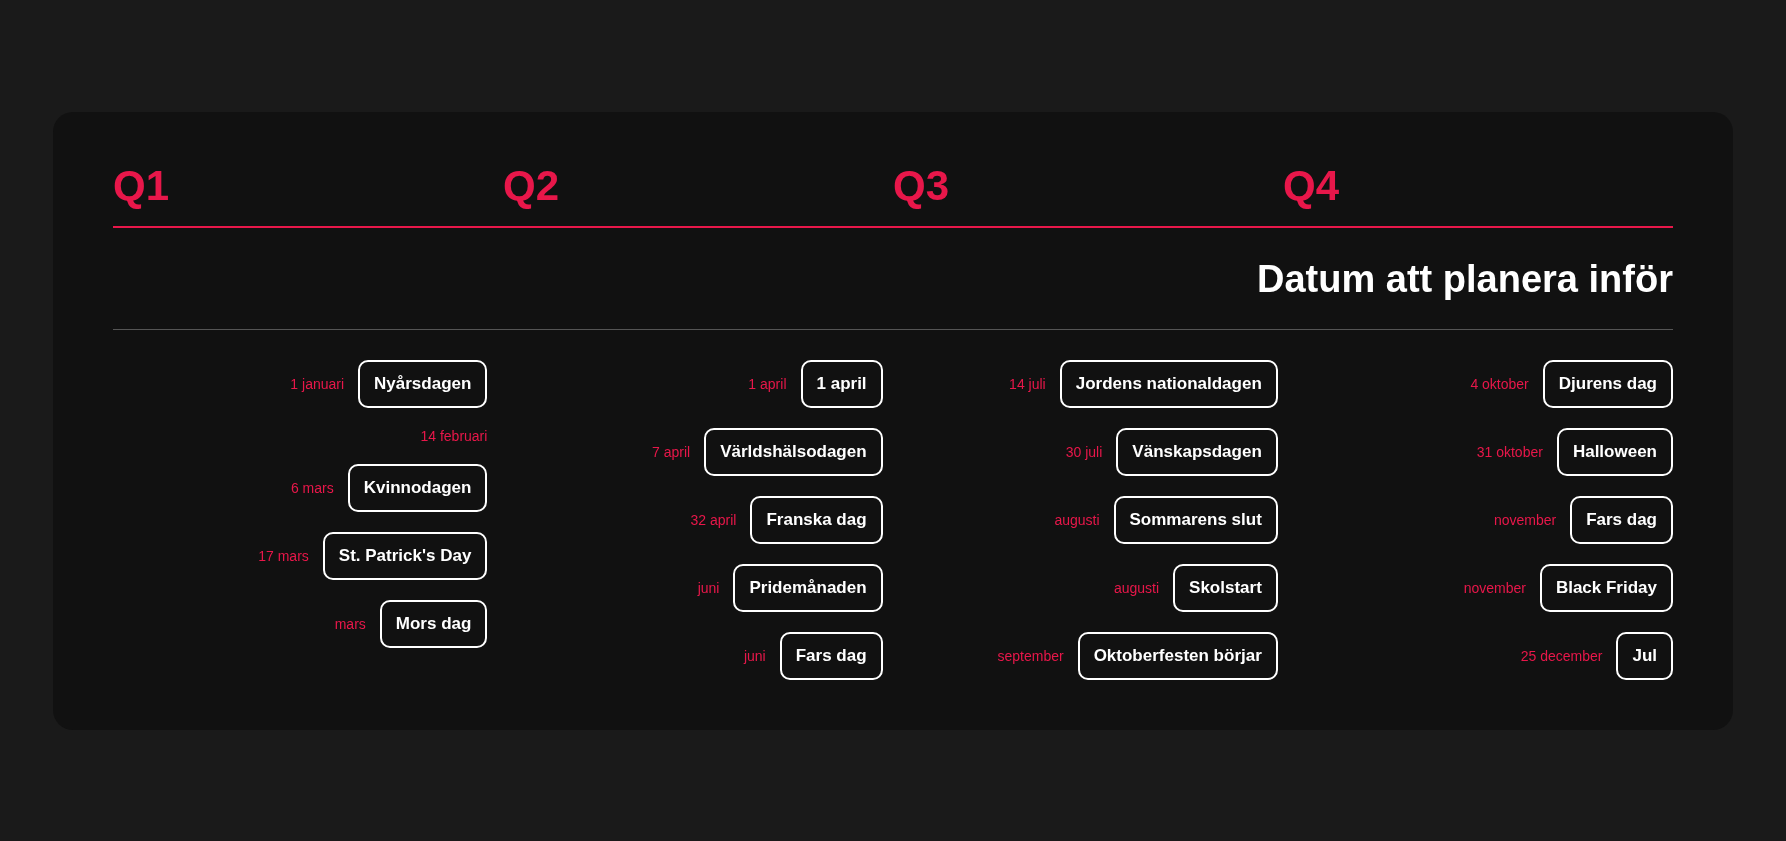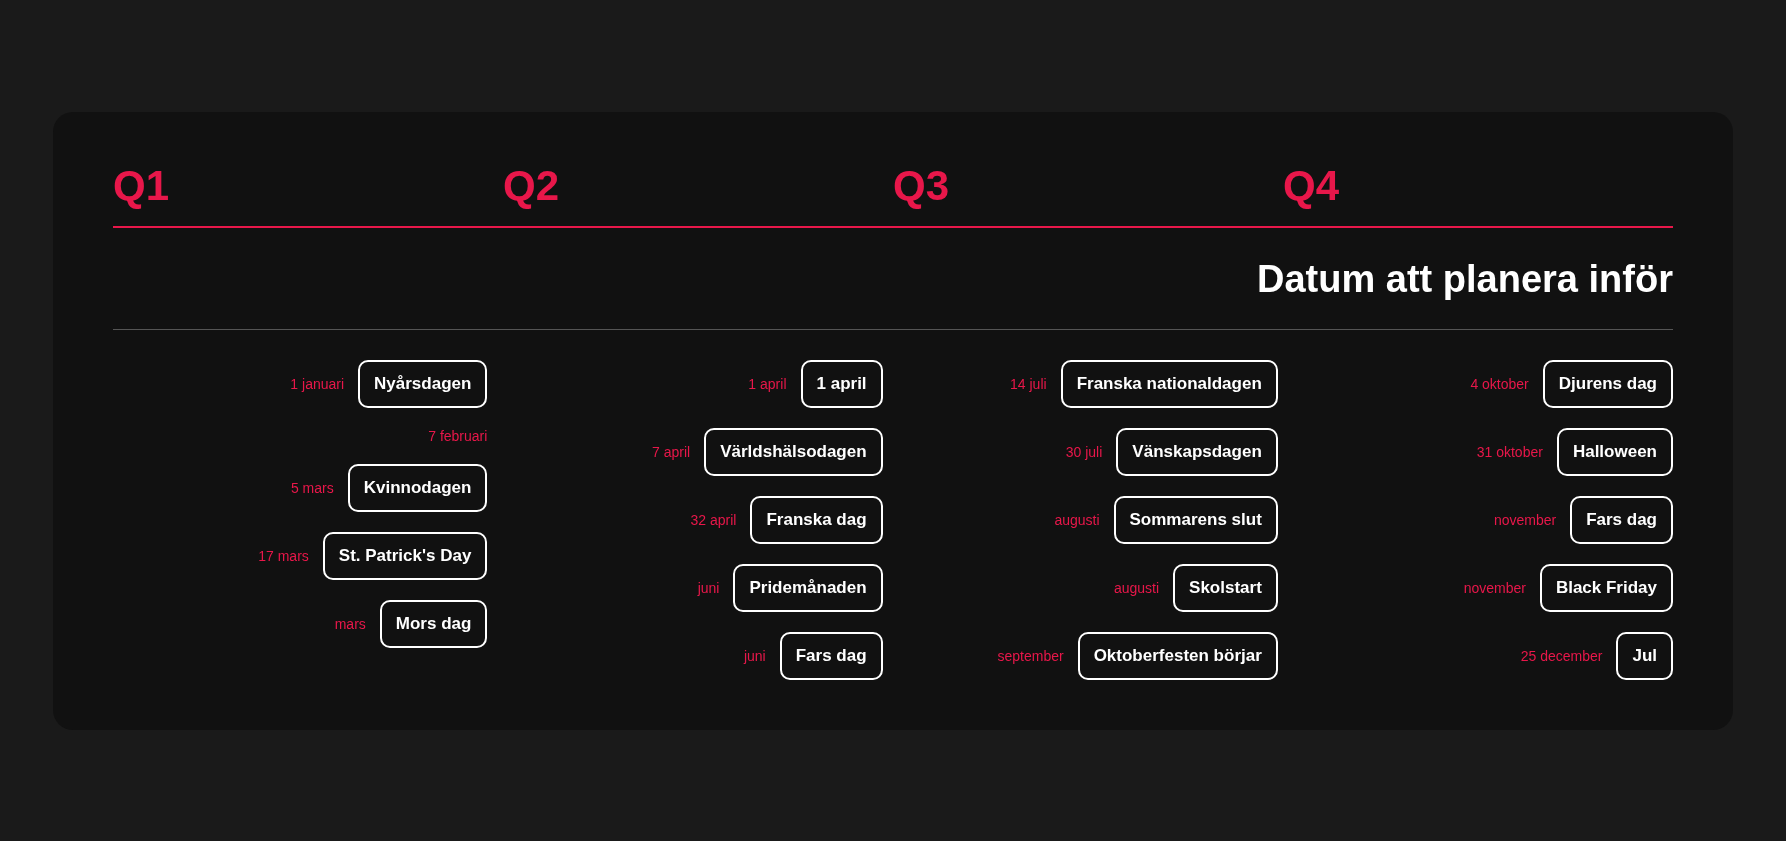--- a/index.html
+++ b/index.html
@@ -94,24 +94,24 @@
   <hr class="divider">
   <div class="section-title">Datum att planera inför</div>
   <hr class="divider2">
   <div class="columns" id="events-columns">
   <div class="column">
         <div class="event-row">
           <span class="event-date">1 januari</span>
           <span class="event-badge">Nyårsdagen</span>
         </div>
         <div class="event-row">
-          <span class="event-date">7 februari</span>
+          <span class="event-date">14 februari</span>
         </div>
         <div class="event-row">
-          <span class="event-date">5 mars</span>
+          <span class="event-date">6 mars</span>
           <span class="event-badge">Kvinnodagen</span>
         </div>
         <div class="event-row">
           <span class="event-date">17 mars</span>
           <span class="event-badge">St. Patrick's Day</span>
         </div>
         <div class="event-row">
           <span class="event-date">mars</span>
           <span class="event-badge">Mors dag</span>
         </div>
@@ -134,21 +134,21 @@
           <span class="event-badge">Pridemånaden</span>
         </div>
         <div class="event-row">
           <span class="event-date">juni</span>
           <span class="event-badge">Fars dag</span>
         </div>
       </div>
       <div class="column">
         <div class="event-row">
           <span class="event-date">14 juli</span>
-          <span class="event-badge">Franska nationaldagen</span>
+          <span class="event-badge">Jordens nationaldagen</span>
         </div>
         <div class="event-row">
           <span class="event-date">30 juli</span>
           <span class="event-badge">Vänskapsdagen</span>
         </div>
         <div class="event-row">
           <span class="event-date">augusti</span>
           <span class="event-badge">Sommarens slut</span>
         </div>
         <div class="event-row">

